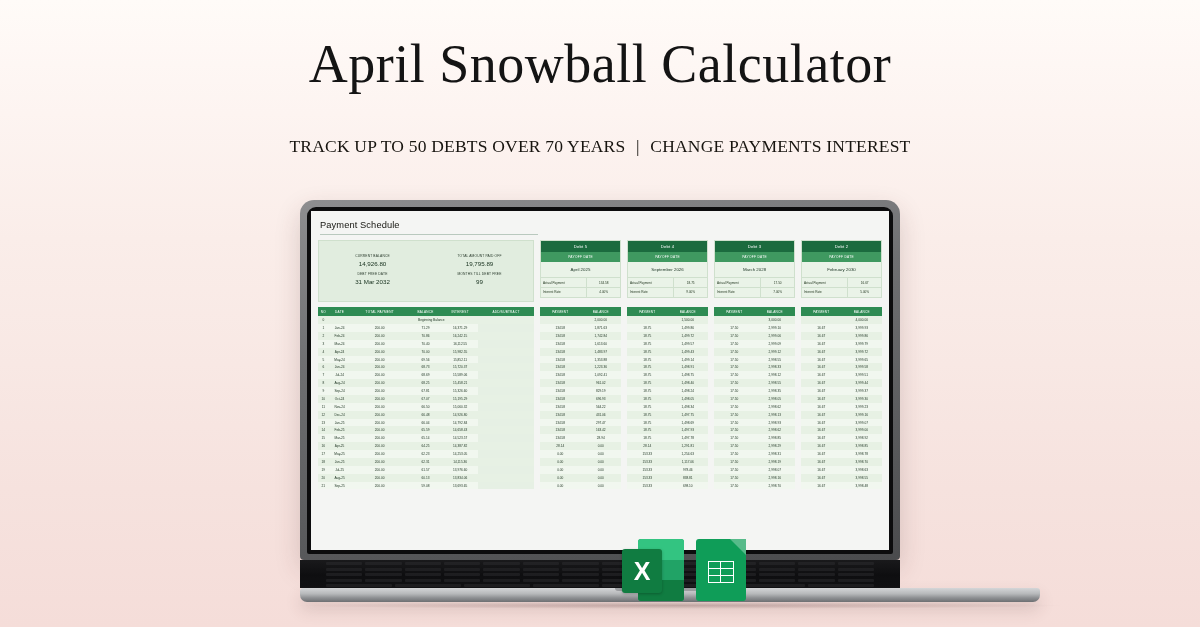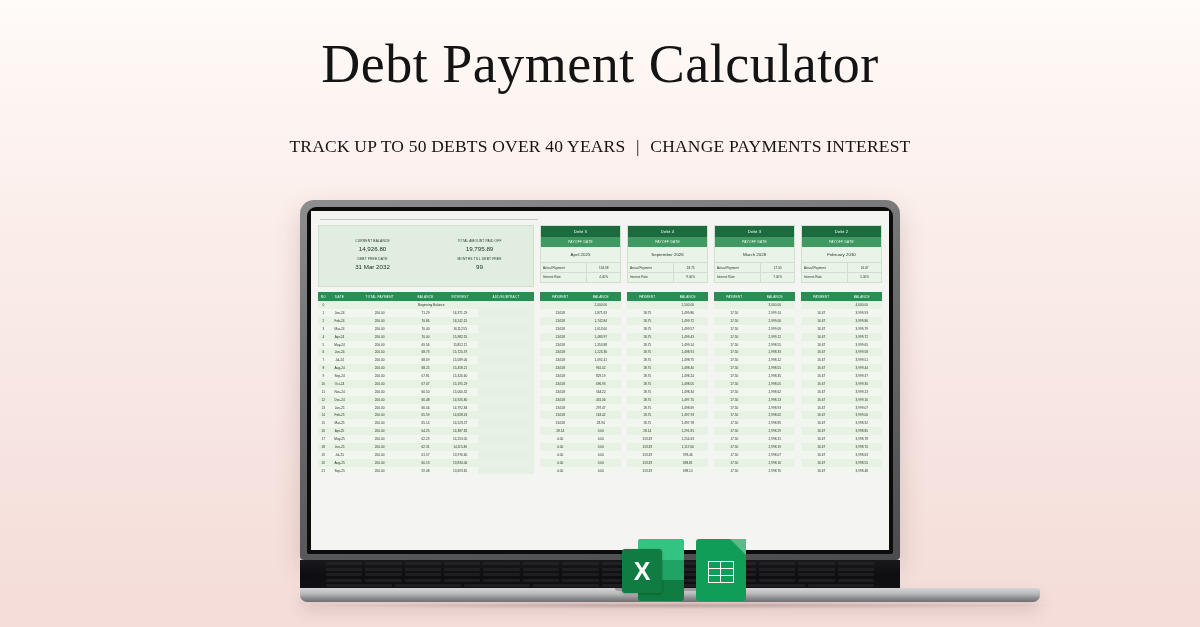--- a/index.html
+++ b/index.html
@@ -152,34 +152,35 @@
   .sheets-icon .fold { position: absolute; right: 0; top: 0; width: 16px; height: 16px; background: #57bb8a; clip-path: polygon(0 0, 100% 100%, 100% 0); }
   .sheets-icon .grid { position: absolute; left: 12px; top: 22px; width: 26px; height: 22px; border: 1.8px solid #fff; }
   .sheets-icon .grid:before { content:""; position:absolute; left:0; right:0; top:6px; border-top:1.8px solid #fff; }
   .sheets-icon .grid:after { content:""; position:absolute; left:0; right:0; top:13px; border-top:1.8px solid #fff; }
   .sheets-icon .vline { position:absolute; left:11px; top:0; bottom:0; border-left:1.8px solid #fff; }
 </style>
 </head>
 <body>
 
 <div class="hero">
-  <div class="hero-title">Debt Payment Calculator</div>
+  <div class="hero-title">April Snowball Calculator</div>
   <div class="hero-sub">
-    <span>TRACK UP TO 50 DEBTS OVER 40 YEARS</span>
+    <span>TRACK UP TO 50 DEBTS OVER 70 YEARS</span>
     <span class="divider">|</span>
     <span>CHANGE PAYMENTS INTEREST</span>
   </div>
 </div>
 
 <div class="laptop">
   <div class="lid">
     <div class="bezel">
       <div class="screen">
 
         <div class="sheet">
+          <div class="sheet-title">Payment Schedule</div>
           <div class="sheet-title-rule"></div>
 
           <div class="top-row">
 
             <div class="summary">
               <div class="summary-col">
                 <div class="sum-label">CURRENT BALANCE</div>
                 <div class="sum-value">14,926.80</div>
                 <div class="sum-label">DEBT FREE DATE</div>
                 <div class="sum-value">31 Mar 2032</div>

